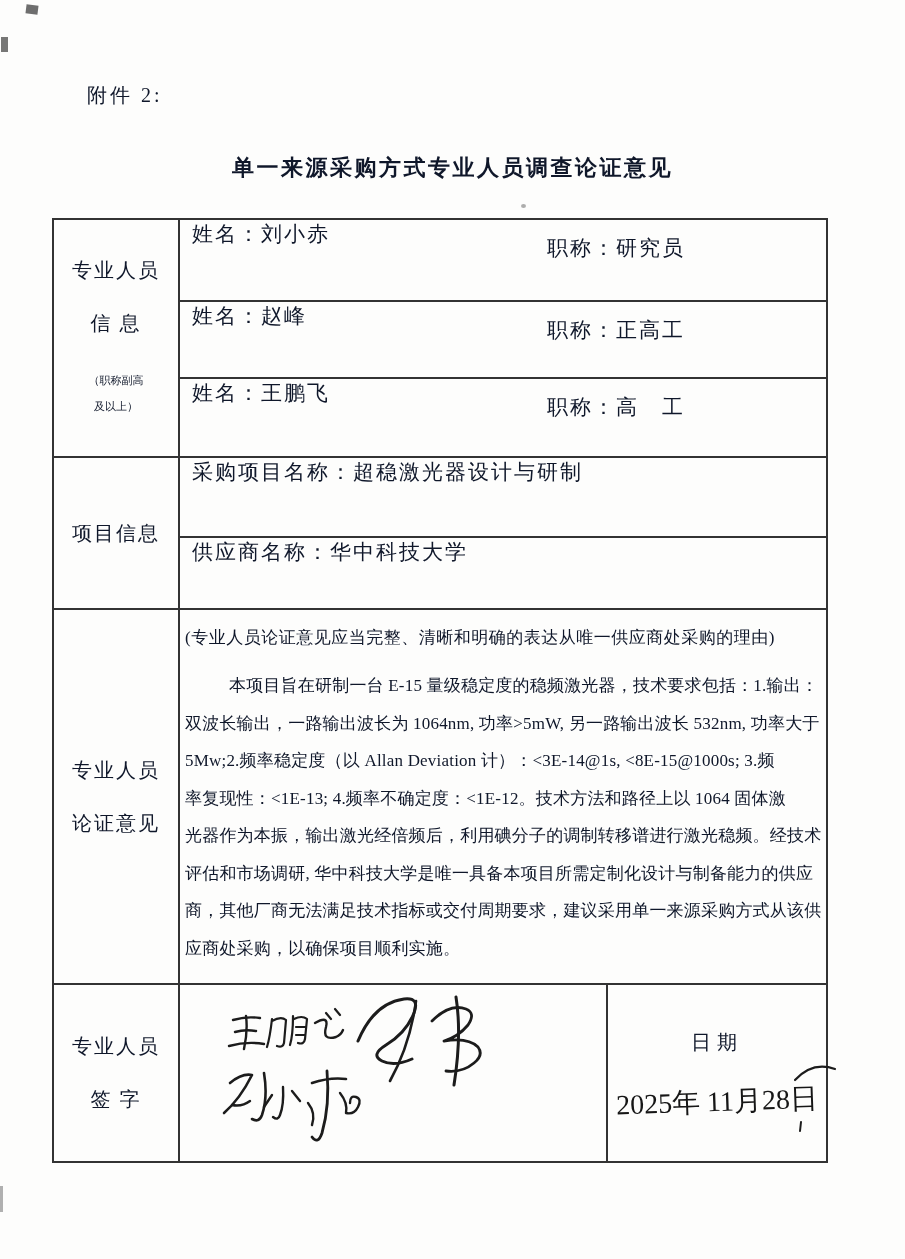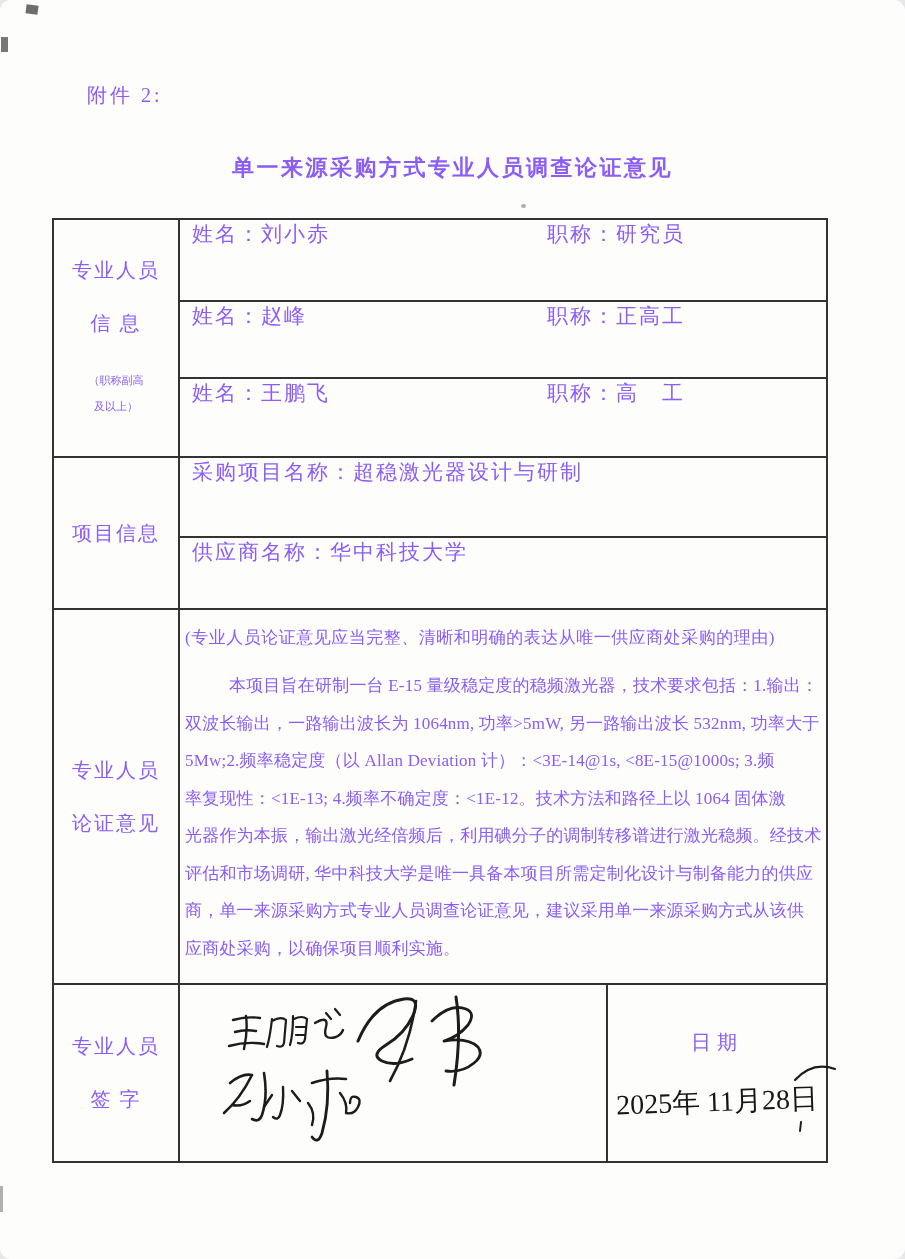--- a/index.html
+++ b/index.html
@@ -1,21 +1,20 @@
 <!DOCTYPE html>
 <html><head>
 <meta charset="utf-8">
 <style>
   html,body { margin:0; padding:0; background:#e8e8e8; }
   .page {
     position:relative; width:905px; height:1259px; margin:0 auto;
     background:#fdfdfc; overflow:hidden;
     font-family:"Liberation Serif","DejaVu Serif",serif;
-    color:#8b5cf6;
-    border-radius:11px;
+    color:#0f172a;
   }
   
   .artifact { position:absolute; background:#4a4a4a; }
   .a1 { left:26px; top:5px;  width:12px; height:9px;  transform:rotate(7deg); opacity:.8; }
   .a2 { left:1px;  top:37px; width:7px;  height:15px; opacity:.75; }
   .a3 { left:0;    top:1186px; width:3px; height:26px; background:#9c9c9c; opacity:.8; }
   .speck { position:absolute; left:521px; top:204px; width:5px; height:4px;
            background:#8a8a8a; border-radius:50%; opacity:.7; }
 
   .attachment { position:absolute; left:87px; top:82px; font-size:20px; letter-spacing:3px; }
@@ -38,21 +37,21 @@
   .h-gap2 { margin-top:30px; }
   .h-note { font-size:11px; letter-spacing:0; line-height:26px; }
 
   .rows { flex:1; display:flex; flex-direction:column; min-width:0; }
   .row  { box-sizing:border-box; border-bottom:2px solid #333; display:flex;
           align-items:flex-start; padding-left:12px; font-size:21px; letter-spacing:2px; }
   .row.last { border-bottom:none; }
   .r1 { height:82px; } .r2 { height:77px; } .r3 { height:75px; }
   .r4 { height:80px; } .r5 { height:70px; }
   .p-name { width:355px; white-space:nowrap; }
-  .p-title { white-space:nowrap; }
+  .p-title { white-space:nowrap;margin-top:14px; }
 
   .opinion-cell { flex:1; box-sizing:border-box; padding:16px 23px 0 5px; min-width:0; }
   .op-note { font-size:17px; letter-spacing:0.5px; line-height:24px; }
   .op-par  { margin-top:17px; }
   .op-line { font-size:17px; line-height:37.5px; letter-spacing:0.2px; white-space:nowrap; }
   .op-line.indent { text-indent:44px; }
 
   .sign-mid { width:428px; box-sizing:border-box; border-right:2px solid #333;
               position:relative; flex-shrink:0; }
   .sign-svg { position:absolute; left:0; top:0; }
@@ -122,21 +121,21 @@
       </div>
       <div class="opinion-cell">
         <div class="op-note">(专业人员论证意见应当完整、清晰和明确的表达从唯一供应商处采购的理由)</div>
         <div class="op-par">
           <div class="op-line indent">本项目旨在研制一台 E-15 量级稳定度的稳频激光器，技术要求包括：1.输出：</div>
           <div class="op-line">双波长输出，一路输出波长为 1064nm, 功率&gt;5mW, 另一路输出波长 532nm, 功率大于</div>
           <div class="op-line">5Mw;2.频率稳定度（以 Allan Deviation 计）：&lt;3E-14@1s, &lt;8E-15@1000s; 3.频</div>
           <div class="op-line">率复现性：&lt;1E-13; 4.频率不确定度：&lt;1E-12。技术方法和路径上以 1064 固体激</div>
           <div class="op-line">光器作为本振，输出激光经倍频后，利用碘分子的调制转移谱进行激光稳频。经技术</div>
           <div class="op-line">评估和市场调研, 华中科技大学是唯一具备本项目所需定制化设计与制备能力的供应</div>
-          <div class="op-line">商，单一来源采购方式专业人员调查论证意见，建议采用单一来源采购方式从该供</div>
+          <div class="op-line">商，其他厂商无法满足技术指标或交付周期要求，建议采用单一来源采购方式从该供</div>
           <div class="op-line">应商处采购，以确保项目顺利实施。</div>
         </div>
       </div>
     </div>
 
     <div class="group g-sign last">
       <div class="hcell">
         <div>专业人员</div>
         <div class="h-gap1">签 字</div>
       </div>

